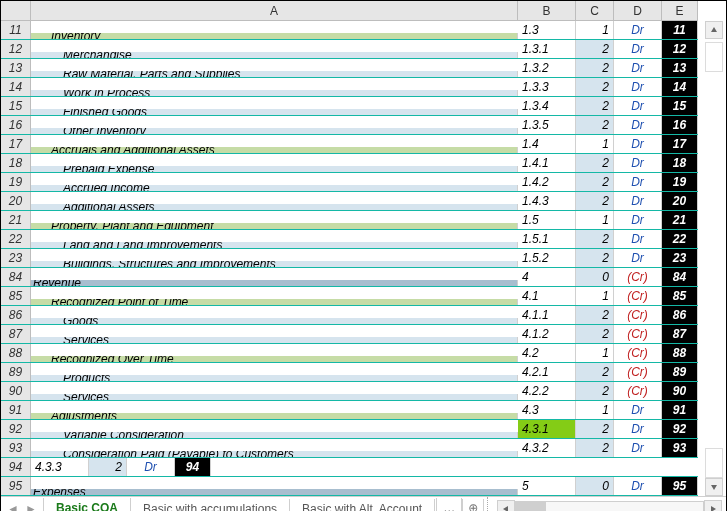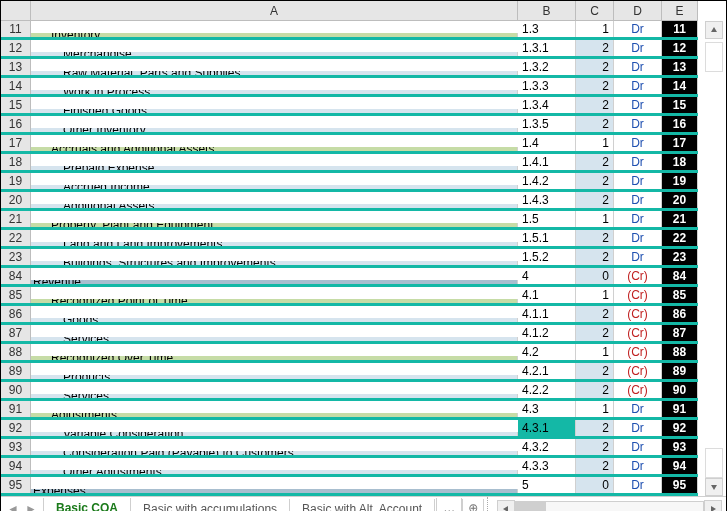--- a/index.html
+++ b/index.html
@@ -12,21 +12,21 @@
   .hc.A { flex:0 0 487px; }
   .hc.B { flex:0 0 58px; }
   .hc.C { flex:0 0 38px; }
   .hc.D { flex:0 0 48px; }
   .hc.E { flex:0 0 36px; }
   .vtop { flex:1; display:flex; }
   .vsb-top { width: 28px; display:flex; flex-direction:column; align-items:center; }
   .grid-wrap { flex:1; display:flex; flex-direction:column; }
   
   .grid { flex:1; overflow:hidden; }
-  .row { display:flex; height:19px; border-bottom:3px solid #14b8a6; }
+  .row { display:flex; height:19px; border-bottom:1px solid #14b8a6;font-style:italic; }
   .rh { width:30px; background:#e6e6e6; border-right:1px solid #bdbdbd; display:flex; align-items:center; justify-content:center; color:#333; }
   .cell { border-right:1px solid #d0d0d0; display:flex; align-items:center; padding:0 4px; overflow:hidden; white-space:nowrap; }
   .cA { flex:0 0 487px;margin-top:12px; }
   .cB { flex:0 0 58px; }
   .cC { flex:0 0 38px; justify-content:flex-end; }
   .cD { flex:0 0 48px; justify-content:center; }
   .cE { flex:0 0 36px; justify-content:center; font-weight:bold; background:#000; color:#fff; }
   .bg-green { background:#c6dca6; }
   .bg-blue { background:#d6e4ee; }
   .bg-hblue { background:#a8becf; }
@@ -238,36 +238,35 @@
             <div class="rh">91</div>
             <div class="cell cA bg-green indent1">Adjustments</div>
             <div class="cell cB bg-green" style="background:#fff">4.3</div>
             <div class="cell cC white">1</div>
             <div class="cell cD dr" style="background:#fff">Dr</div>
             <div class="cell cE">91</div>
           </div>
           <div class="row">
             <div class="rh">92</div>
             <div class="cell cA bg-blue indent2">Variable Consideration</div>
-            <div class="cell cB bg-blue" style="background:#14b8a6">4.3.1</div>
+            <div class="cell cB bg-blue" style="background:#84cc16">4.3.1</div>
             <div class="cell cC bg-blue">2</div>
             <div class="cell cD dr" style="background:#fff">Dr</div>
             <div class="cell cE">92</div>
           </div>
           <div class="row">
             <div class="rh">93</div>
             <div class="cell cA bg-blue indent2">Consideration Paid (Payable) to Customers</div>
             <div class="cell cB bg-blue" style="background:#fff">4.3.2</div>
             <div class="cell cC bg-blue">2</div>
             <div class="cell cD dr" style="background:#fff">Dr</div>
             <div class="cell cE">93</div>
           </div>
           <div class="row">
             <div class="rh">94</div>
-            <div class="cell cA bg-blue indent2">Other Adjustments</div>
             <div class="cell cB bg-blue" style="background:#fff">4.3.3</div>
             <div class="cell cC bg-blue">2</div>
             <div class="cell cD dr" style="background:#fff">Dr</div>
             <div class="cell cE">94</div>
           </div>
           <div class="row">
             <div class="rh">95</div>
             <div class="cell cA bg-hblue indent0">Expenses</div>
             <div class="cell cB bg-hblue" style="background:#fff">5</div>
             <div class="cell cC c0C">0</div>

